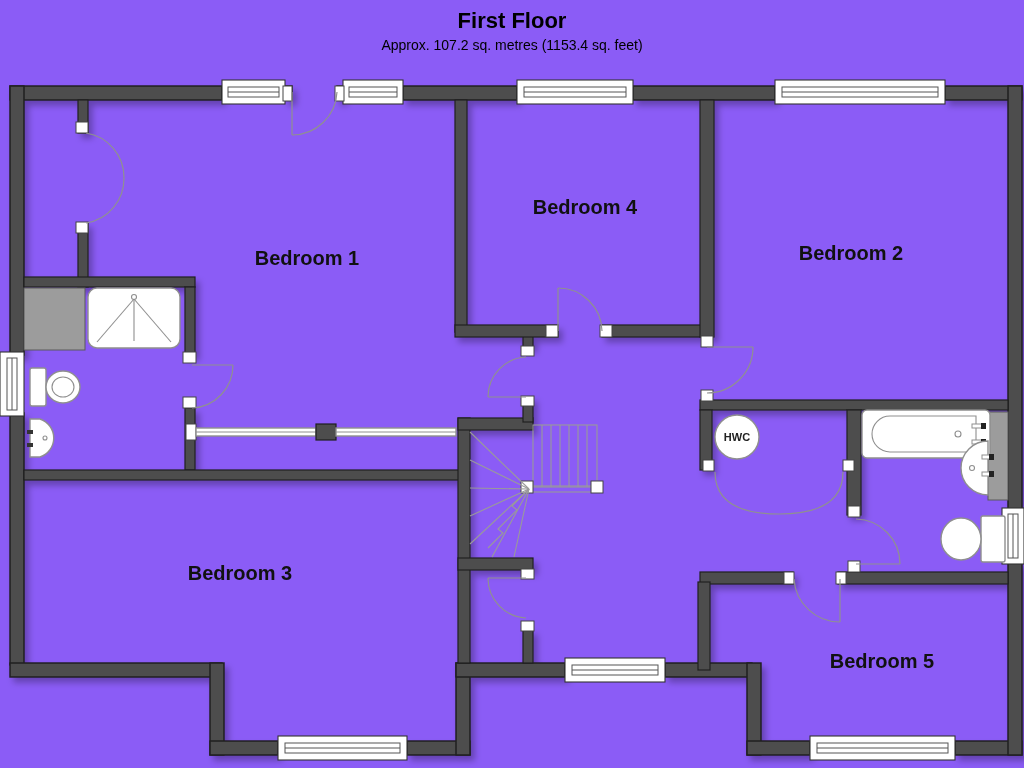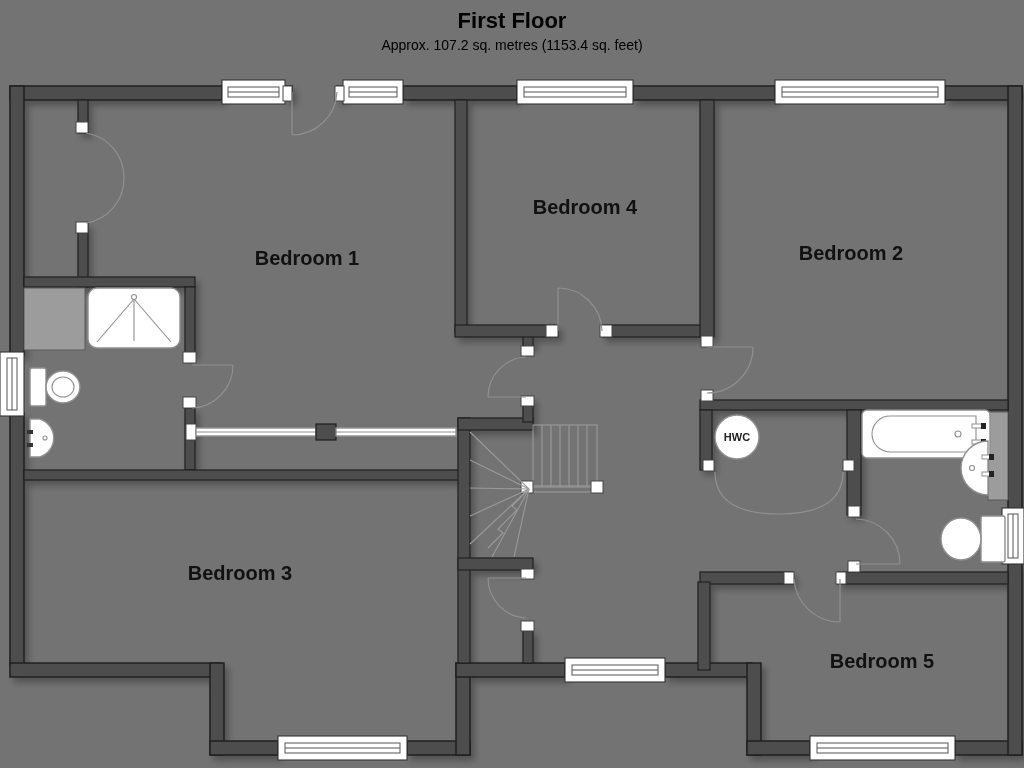--- a/index.html
+++ b/index.html
@@ -1,20 +1,20 @@
 <!DOCTYPE html>
 <html style="--wall: #4d4d4d; --wall-edge: #1e1e1e; --fix: #8f8f8f; --counter: #9c9c9c; --label: #111111;"><head>
 <meta charset="utf-8">
 <style>
   :root{
     --wall:#4d4d4d; --wall-edge:#1e1e1e; --fix:#8f8f8f; --label:#111;
     --counter:#9c9c9c;
   }
   html,body{margin:0;padding:0;background:#fff;}
-  .plan-wrap{position:relative;width:1024px;height:768px;background:#737373;overflow:hidden;
+  .plan-wrap{position:relative;width:1024px;height:768px;background:#8b5cf6;overflow:hidden;
     font-family:"Liberation Sans", sans-serif;}
   svg{display:block}
   .wall{fill:var(--wall);stroke:var(--wall-edge);stroke-width:1.4;}
   .iwall{fill:var(--wall);stroke:var(--wall-edge);stroke-width:1.2;}
   .jamb{fill:#fff;stroke:#444;stroke-width:1;}
   .winframe{fill:#fff;stroke:#333;stroke-width:1.1;}
   .winline{stroke:#555;stroke-width:1;fill:none;}
   .fix{stroke:var(--fix);stroke-width:1.4;fill:#fff;}
   .fixline{stroke:var(--fix);stroke-width:1.1;fill:none;}
   .door{stroke:#909090;stroke-width:1.2;fill:none;}

